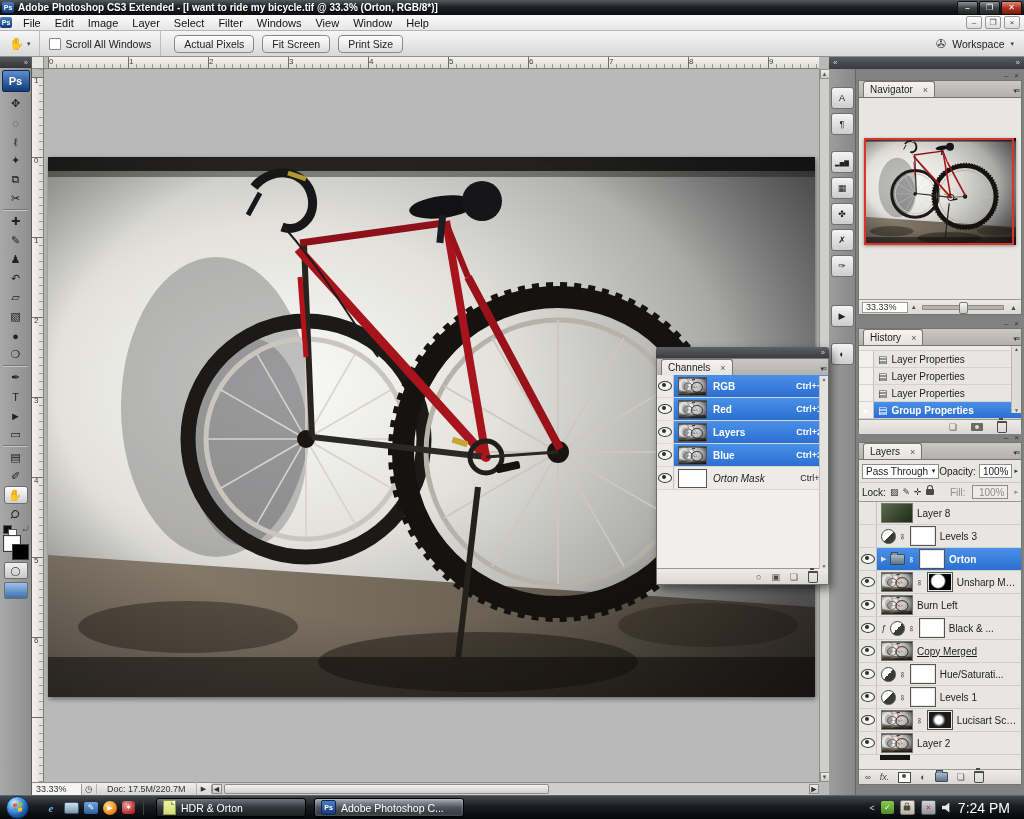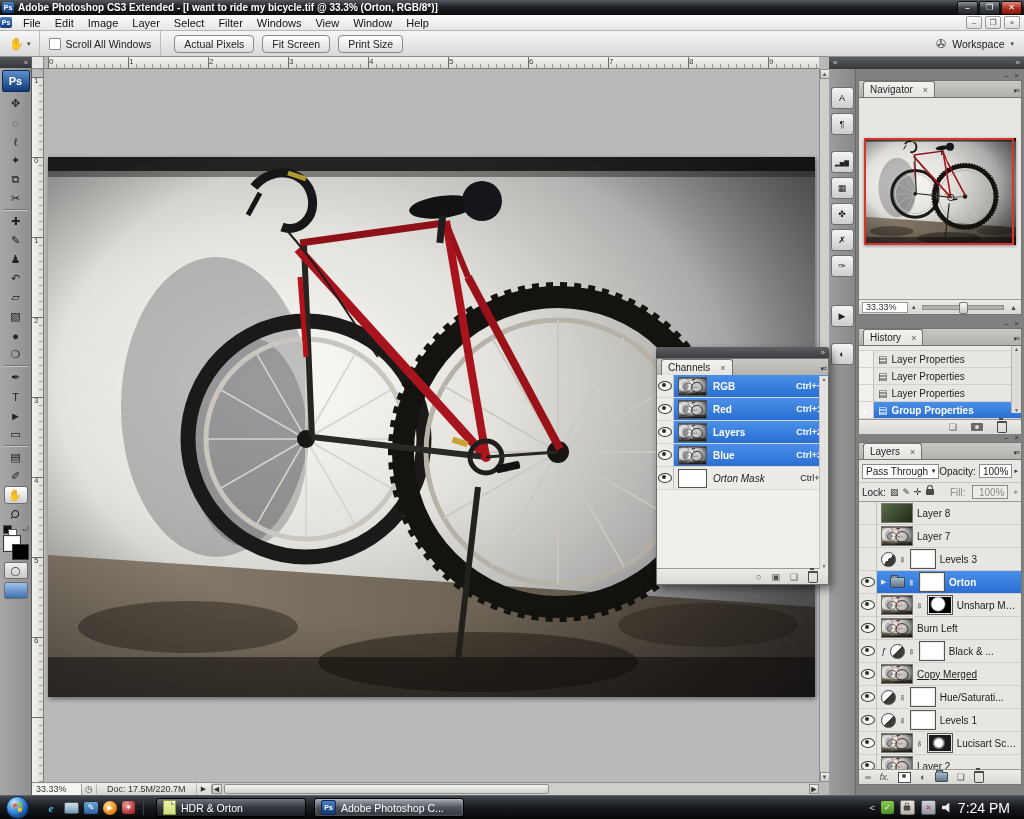--- a/index.html
+++ b/index.html
@@ -543,31 +543,20 @@
           <div class="lrow">
             <span class="eyecell"></span>
             <span class="lcontent">
                 <span class="lthumb" style="background:linear-gradient(135deg,#5a6b4a,#1e2a18)"></span>
               <span class="lname">Layer 8</span>
               </span>
           </div>
           <div class="lrow">
             <span class="eyecell"></span>
             <span class="lcontent">
-                <span class="lthumb">
-                  <svg viewBox="0 0 767 540" preserveAspectRatio="none">
-                    <use href="#bikeScene"></use>
-                  </svg>
-                </span>
-              <span class="lname">Layer 7</span>
-              </span>
-          </div>
-          <div class="lrow">
-            <span class="eyecell"></span>
-            <span class="lcontent">
                 <span class="adjico"></span>
               <span class="chain">∞</span>
               <span class="mthumb"></span>
               <span class="lname">Levels 3</span>
               </span>
           </div>
           <div class="lrow sel">
             <span class="eyecell">
                 <span class="eye"></span>
               </span>

